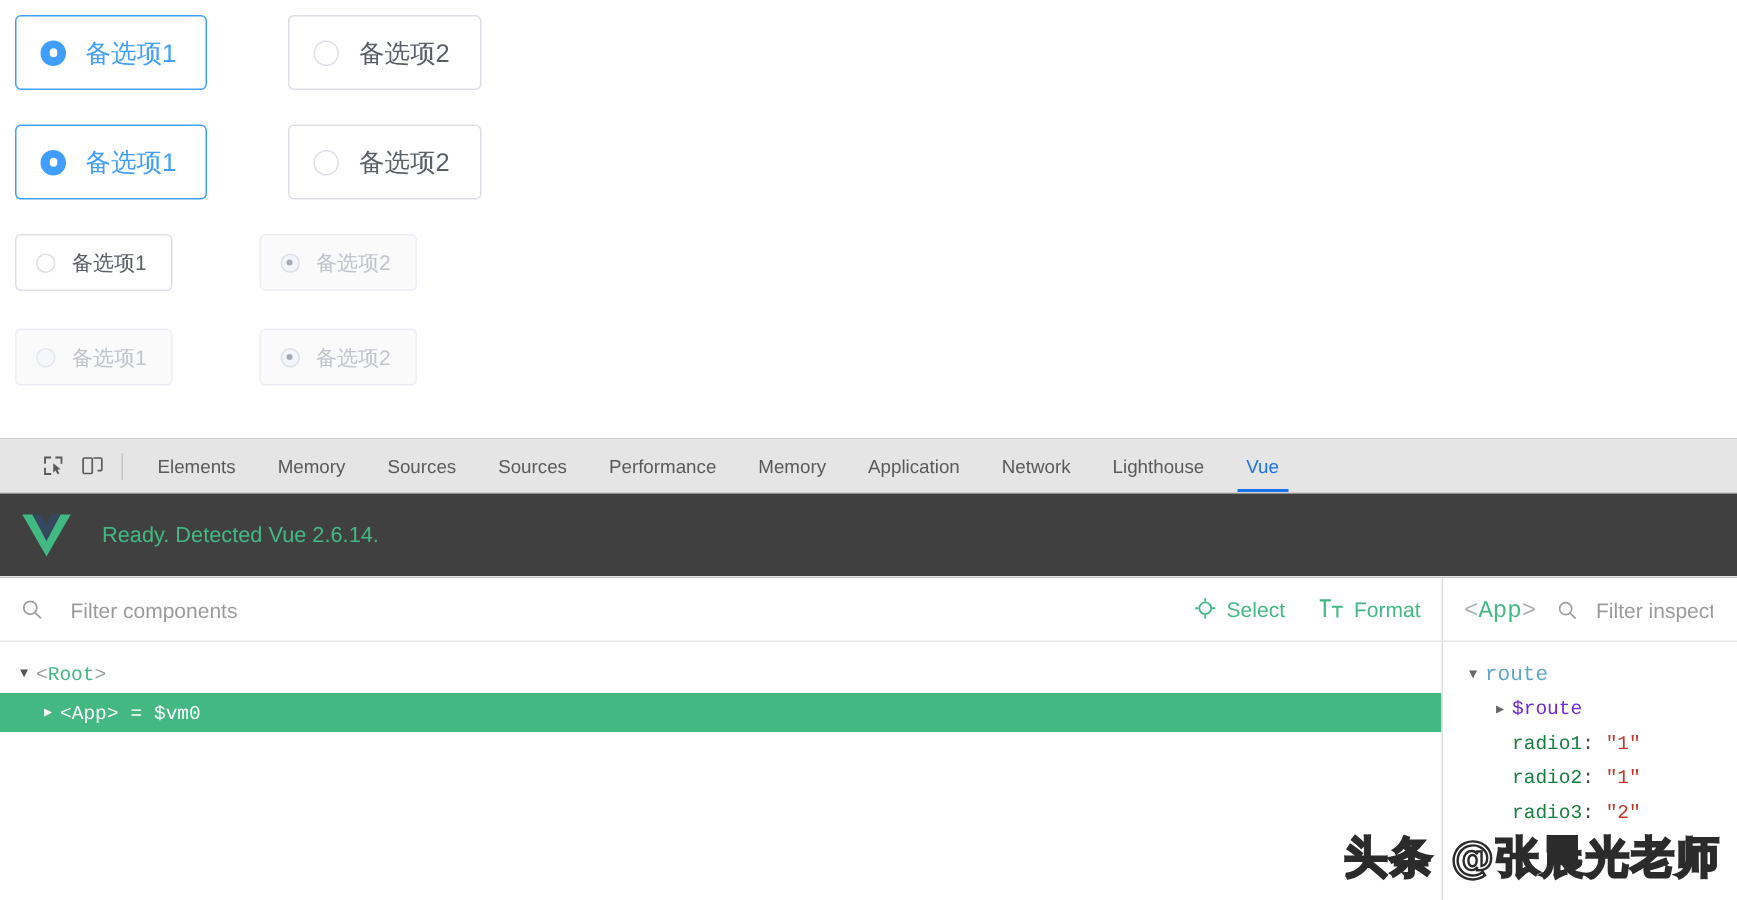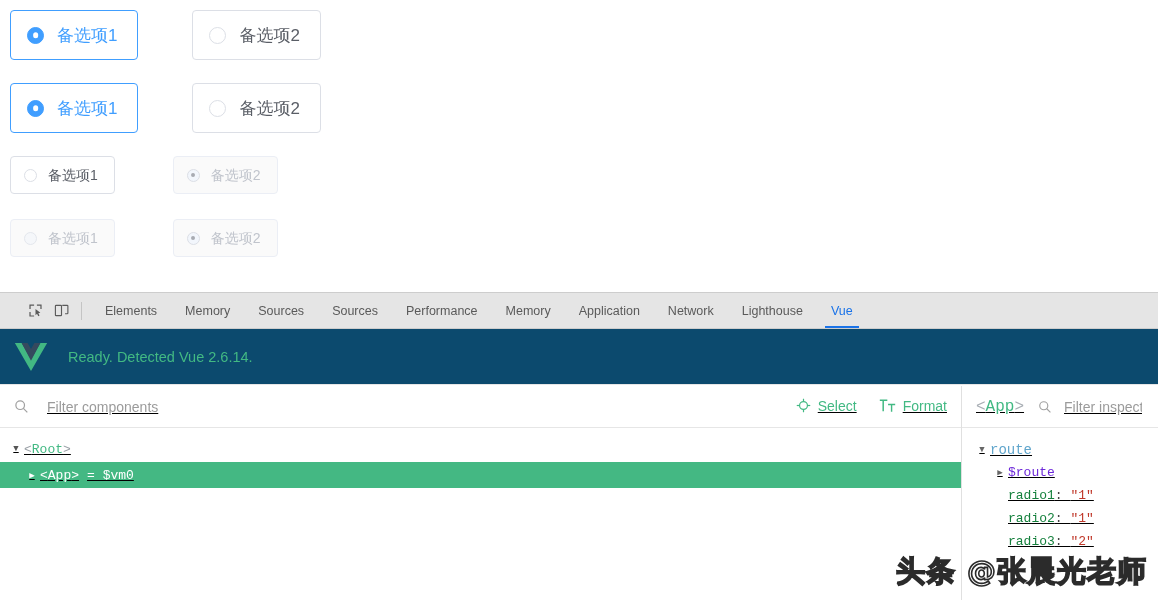--- a/index.html
+++ b/index.html
@@ -143,34 +143,33 @@
     left: 8px; right: 8px; bottom: 0; height: 2.5px;
     background: #1a73e8;
   }
 
   
   #vue-banner {
     height: 56px;
     display: flex; align-items: center;
     padding-left: 14px;
     border-bottom: 1px solid #e6e6e6;
-    background: #0c4a6e;
+    background: #404040;
   }
   #vue-logo { width: 34px; height: 30px; flex: none; }
   #vue-ready {
     margin-left: 20px;
     font-size: 14.5px;
     color: #42b983;
   }
 
   
   #vue-main {
     position: absolute; left: 0; top: 93px; right: 0; bottom: 0;
     display: flex;
-    text-decoration: underline;
   }
   #vue-left {
     width: 962px; flex: none;
     display: flex; flex-direction: column;
     border-right: 1px solid #e0e0e0;
     background: #fff;
   }
   #vue-right {
     flex: 1;
     display: flex; flex-direction: column;

